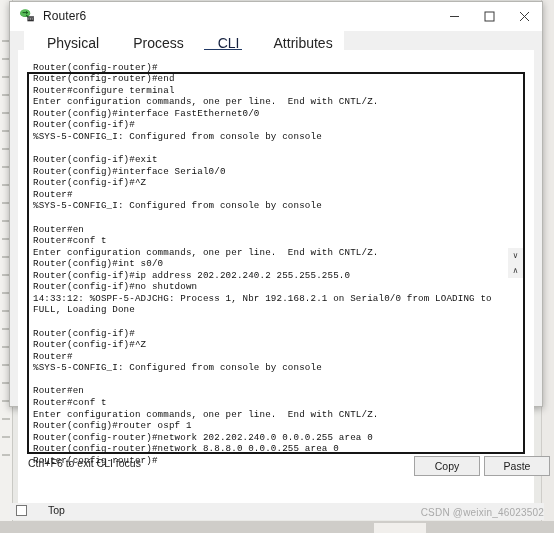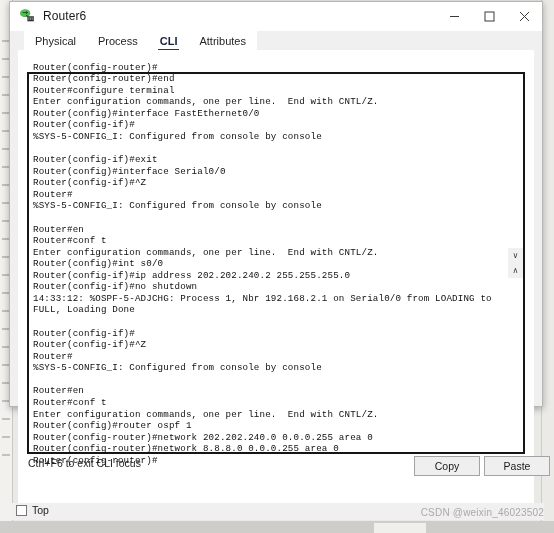--- a/index.html
+++ b/index.html
@@ -114,30 +114,30 @@
     padding-left: 14px;
     box-sizing: border-box;
   }
   #tab-strip::after {
     content: "";
     position: absolute;
     left: 8px; right: 8px; bottom: 0;
     height: 0;
   }
   .tab {
-    font-size: 11px;
+    font-size: 14px;
     color: #252525;
-    padding: 4px 11px 0 11px;
+    padding: 4px 11px 0 23px;
     position: relative;
     height: 22px;
     box-sizing: border-box;
     white-space: nowrap;
     background: #ffffff;
   }
-  .tab.active { color: #15213f; font-weight: bold; }
+  .tab.active { color: #15213f; }
   .tab.active::after {
     content: "";
     position: absolute;
     left: 9px; right: 9px;
     bottom: 2px;
     height: 2px;
     background: #203864;
   }
 
   
@@ -247,20 +247,21 @@
     width: 534px;
     height: 17px;
     background: #f0f0f0;
     box-sizing: border-box;
   }
   #top-checkbox-row {
     position: absolute;
     left: 6px; top: 1px;
     display: flex;
     align-items: center;
+    gap: 16px;
   }
   #top-checkbox {
     width: 11px; height: 11px;
     border: 1px solid #767676;
     background: #ffffff;
     box-sizing: border-box;
   }
   #top-checkbox-label {
     margin-left: 5px;
     font-size: 10.5px;

